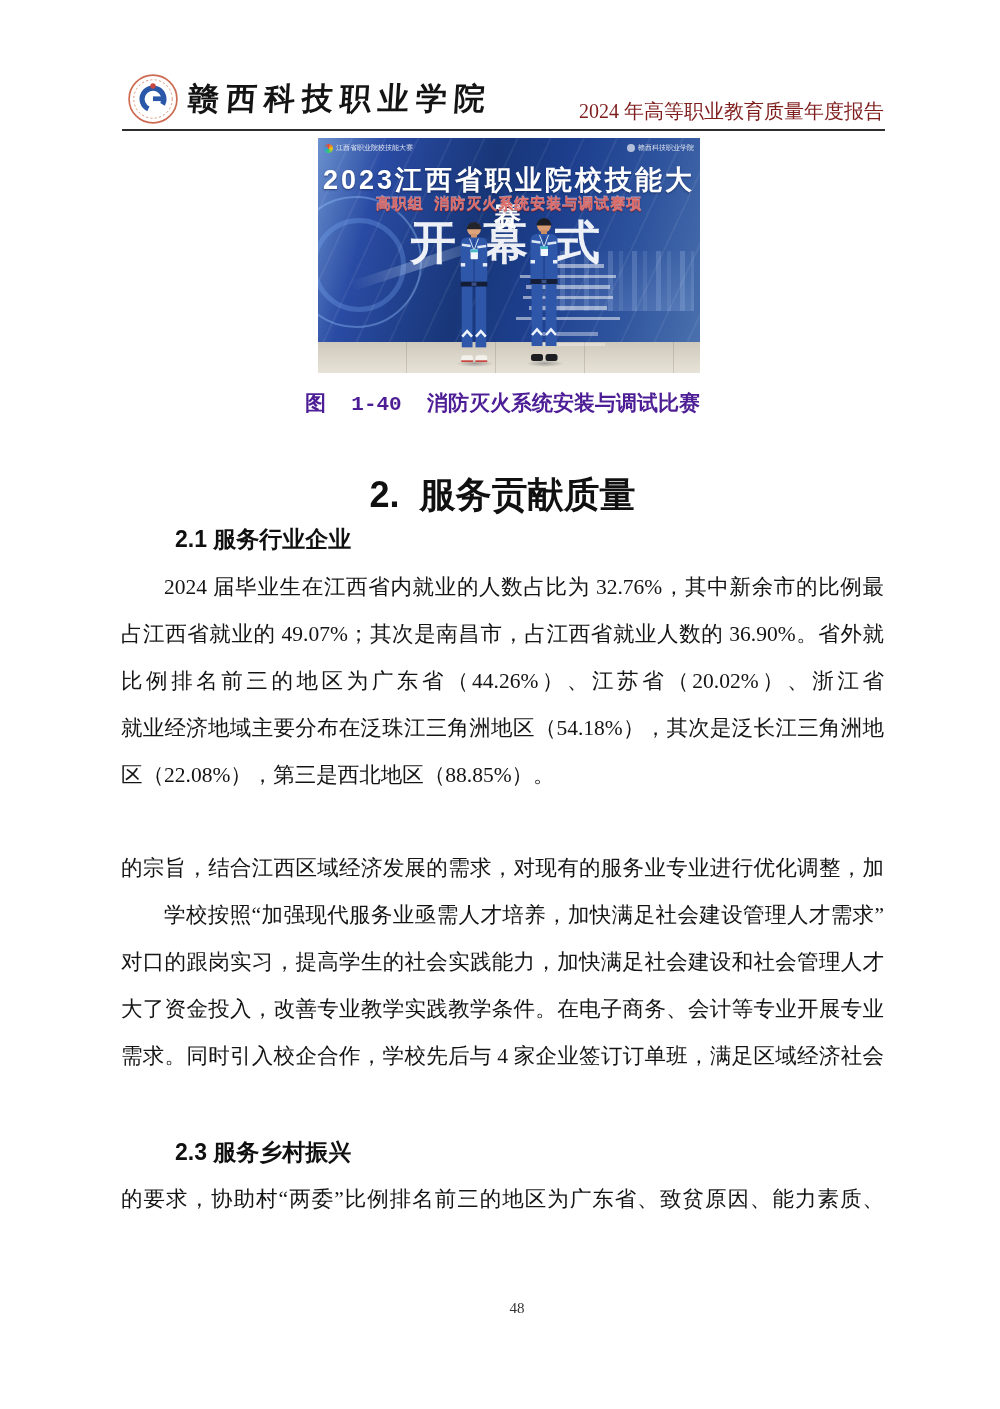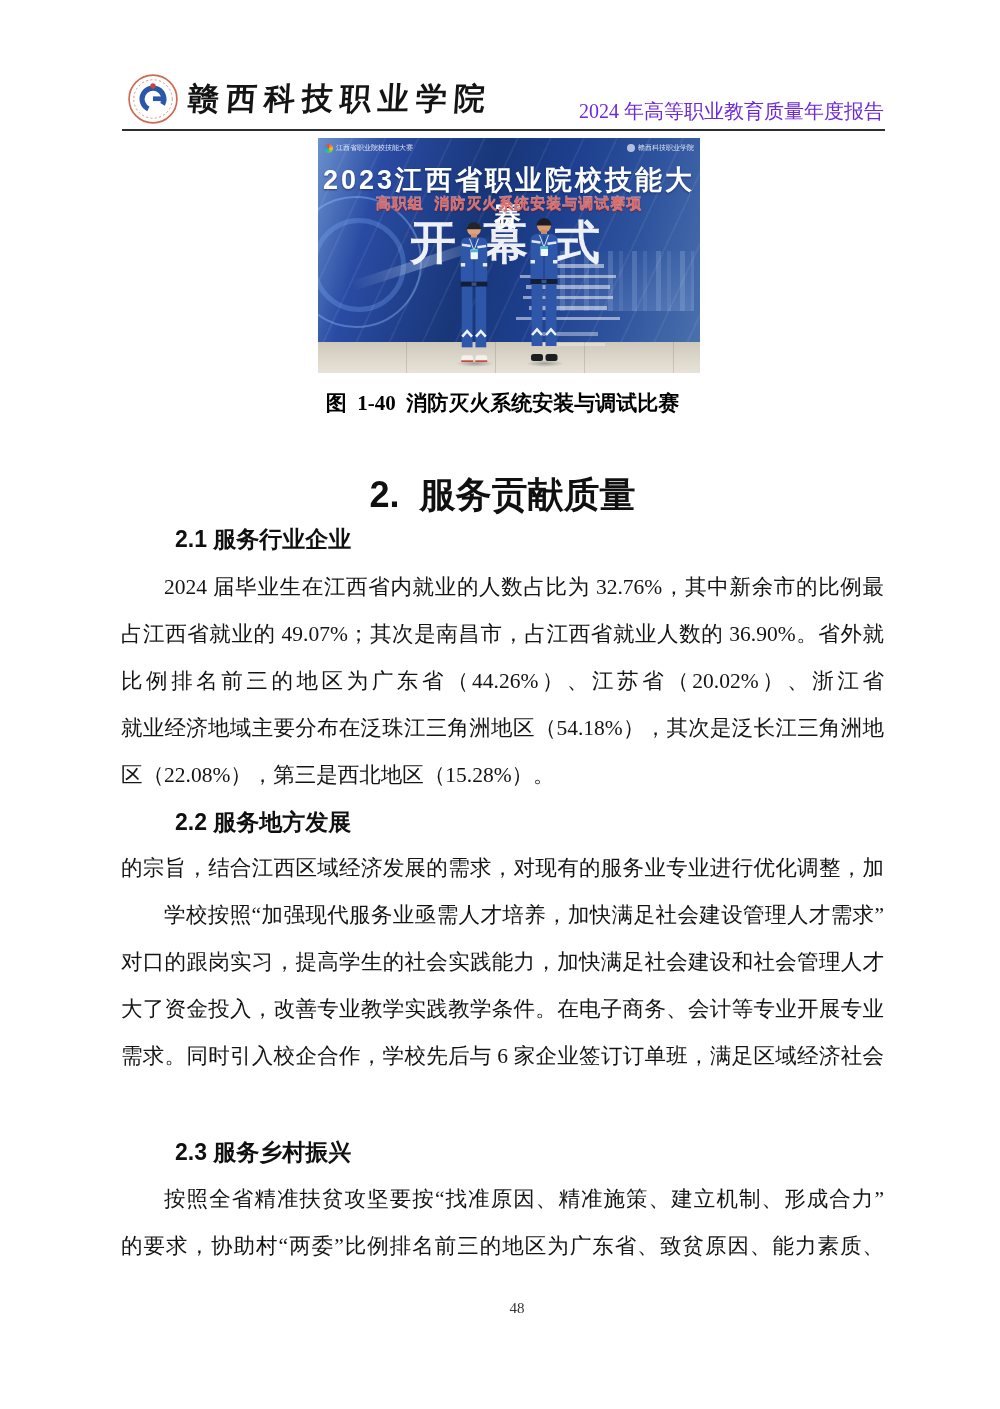--- a/index.html
+++ b/index.html
@@ -4,21 +4,21 @@
 <style>
   html,body{margin:0;padding:0;background:#ffffff;}
   .page{position:relative;width:1000px;height:1409px;background:#fff;overflow:hidden;
         font-family:"Liberation Serif","DejaVu Serif",serif;color:#141414;}
 
   
   .hdr-logo{position:absolute;left:127px;top:73px;}
   .school-name{position:absolute;left:188px;top:78px;font-size:31px;font-weight:bold;
 ized    color:#2a5caa;letter-spacing:7px;transform:skewX(-4deg);
     font-family:"Liberation Serif","DejaVu Serif",serif;}
-  .report-title{position:absolute;top:98px;right:116px;font-size:20px;color:#6d28d9;}
+  .report-title{position:absolute;top:98px;right:116px;font-size:20px;color:#7f1d1d;}
   .hrule{position:absolute;left:122px;top:129px;width:763px;height:2px;background:#2e2e2e;}
 
   
   .photo{position:absolute;left:318px;top:138px;width:382px;height:235px;overflow:hidden;}
   .backdrop{position:absolute;left:0;right:0;top:0;bottom:31px;
     background:linear-gradient(105deg,#6c92cf 0%,#2a4ba3 16%,#183678 42%,#1d3f8e 60%,#2f549e 80%,#4a70ad 100%);}
   .backdrop::after{content:"";position:absolute;inset:0;
     background:repeating-linear-gradient(115deg,rgba(255,255,255,0.06) 0 2px,transparent 2px 30px);}
   .circ1{position:absolute;left:-28px;top:58px;width:128px;height:128px;border-radius:50%;
     border:2px solid rgba(150,196,255,0.38);}
@@ -61,22 +61,22 @@
   .org i:nth-child(8){width:74px;background:rgba(255,255,255,0.32);}
   .pL{position:absolute;left:137px;top:80px;z-index:3;}
   .pR{position:absolute;left:207px;top:76px;z-index:3;}
   .shadow{position:absolute;height:7px;z-index:1;border-radius:50%;
     background:radial-gradient(ellipse,rgba(45,45,55,0.35),transparent 70%);}
   .shL{left:138px;top:222px;width:38px;}
   .shR{left:208px;top:222px;width:38px;}
 
   
   .caption{position:absolute;left:121px;top:389px;width:763px;text-align:center;font-size:21px;
-    font-weight:bold;color:#000000;white-space:pre-wrap;
-    font-family:Liberation Serif, serif;}
+    font-weight:bold;color:#4c1d95;white-space:pre-wrap;
+    font-family:Liberation Mono, monospace;}
   .chapter{position:absolute;left:121px;top:471px;width:763px;text-align:center;font-size:36px;
     font-weight:bold;color:#101010;white-space:pre-wrap;
     font-family:"Liberation Sans","DejaVu Sans",sans-serif;}
   .sec{position:absolute;left:133px;width:763px;box-sizing:border-box;padding-left:42px;
     font-size:23px;font-weight:bold;color:#101010;white-space:pre-wrap;
     font-family:"Liberation Sans","DejaVu Sans",sans-serif;}
   #sec1{top:524px;} #sec2{top:807px;} #sec3{top:1137px;}
   .para{position:absolute;left:121px;width:763px;}
   #p1{top:564px;} #p2{top:845px;} #p3{top:1176px;}
   .bline{height:47px;line-height:47px;font-size:21.5px;color:#141414;overflow:hidden;}
@@ -186,32 +186,30 @@
   <div class="caption">图  1-40  消防灭火系统安装与调试比赛</div>
 
   <div class="chapter">2.  服务贡献质量</div>
 
   <div class="sec" id="sec1">2.1 服务行业企业</div>
   <div class="para" id="p1">
     <div class="bline first fill">2024 届毕业生在江西省内就业的人数占比为 32.76%，其中新余市的比例最高，</div>
     <div class="bline fill">占江西省就业的 49.07%；其次是南昌市，占江西省就业人数的 36.90%。省外就业</div>
     <div class="bline fill">比例排名前三的地区为广东省（44.26%）、江苏省（20.02%）、浙江省（5.39%）。</div>
     <div class="bline fill">就业经济地域主要分布在泛珠江三角洲地区（54.18%），其次是泛长江三角洲地</div>
-    <div class="bline">区（22.08%），第三是西北地区（15.28%）。</div>
-  </div>
-
-  <div class="sec" id="sec2">2.2 服务地方发展</div>
+    <div class="bline">区（22.08%），第三是西北地区（88.85%）。</div>
+  </div>
+
   <div class="para" id="p2">
     <div class="bline fill">的宗旨，结合江西区域经济发展的需求，对现有的服务业专业进行优化调整，加</div>
     <div class="bline first fill">学校按照“加强现代服务业亟需人才培养，加快满足社会建设管理人才需求”</div>
     <div class="bline fill">对口的跟岗实习，提高学生的社会实践能力，加快满足社会建设和社会管理人才</div>
     <div class="bline fill">大了资金投入，改善专业教学实践教学条件。在电子商务、会计等专业开展专业</div>
-    <div class="bline fill">需求。同时引入校企合作，学校先后与 6 家企业签订订单班，满足区域经济社会</div>
+    <div class="bline fill">需求。同时引入校企合作，学校先后与 4 家企业签订订单班，满足区域经济社会</div>
   </div>
 
   <div class="sec" id="sec3">2.3 服务乡村振兴</div>
   <div class="para" id="p3">
-    <div class="bline first fill">按照全省精准扶贫攻坚要按“找准原因、精准施策、建立机制、形成合力”</div>
     <div class="bline fill">的要求，协助村“两委”比例排名前三的地区为广东省、致贫原因、能力素质、</div>
   </div>
 
   <div class="pageno">48</div>
 </div>
 
 </body></html>

